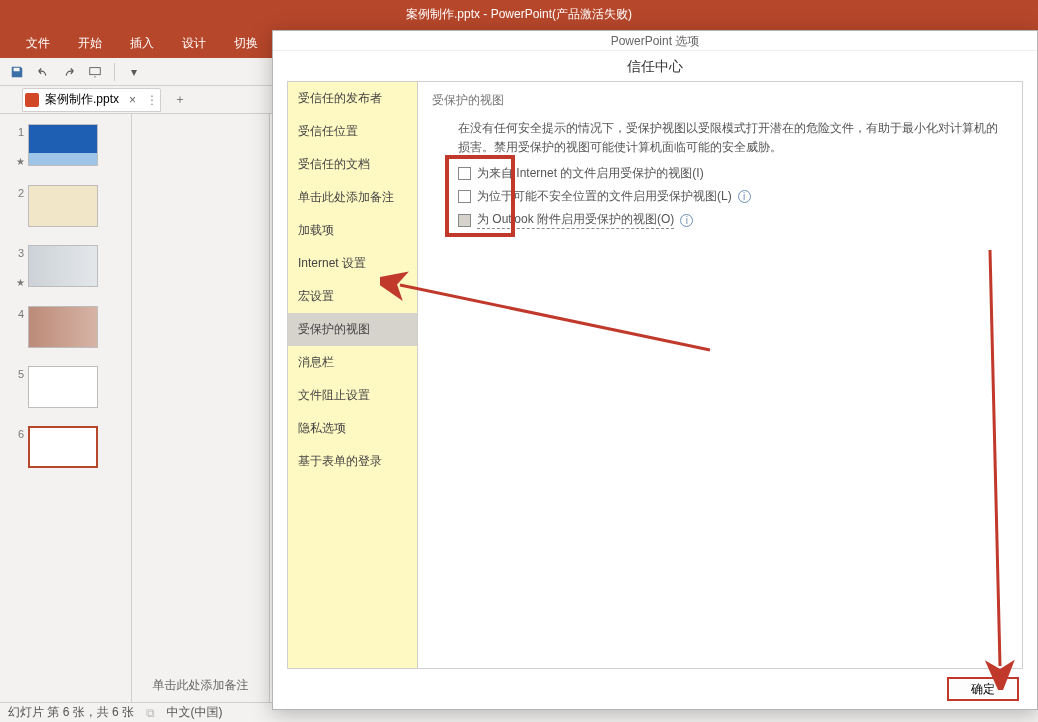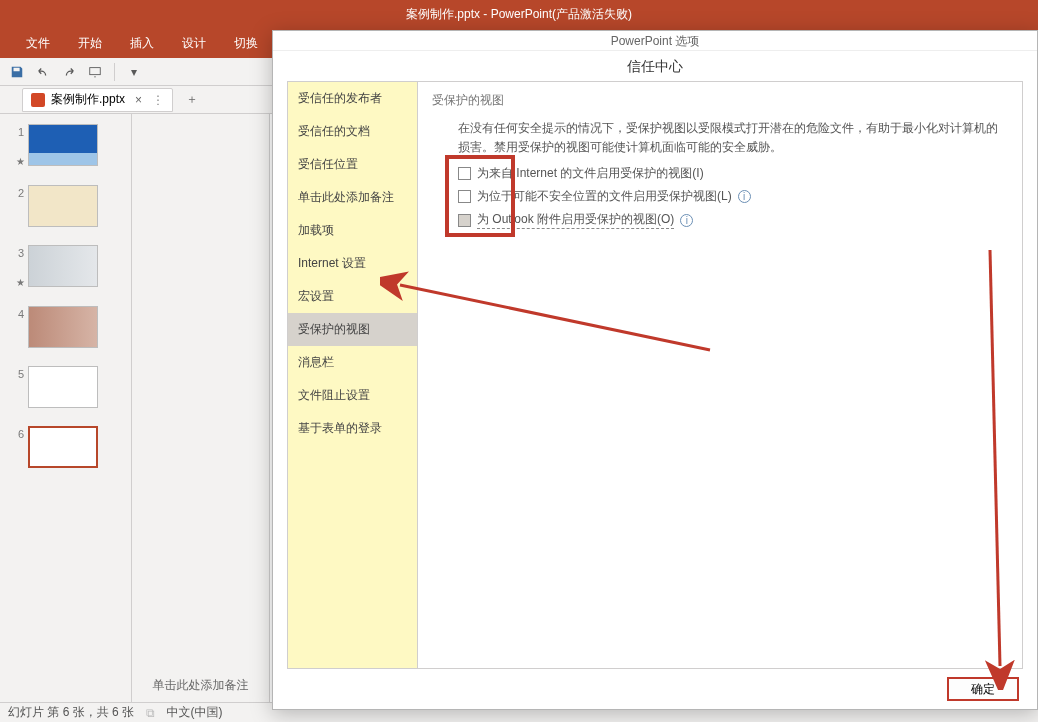--- a/index.html
+++ b/index.html
@@ -4,21 +4,21 @@
 <style>
   *{box-sizing:border-box;margin:0;padding:0;font-family:"Microsoft YaHei","Segoe UI",sans-serif;font-size:12px;}
   body{background:#fff;width:1038px;height:722px;overflow:hidden;position:relative;}
   .titlebar{height:28px;background:#b7472a;color:#fff;text-align:center;line-height:28px;font-size:12px;}
   .ribbon-tabs{height:30px;background:#b7472a;display:flex;align-items:center;padding-left:12px;gap:0;}
   .ribbon-tab{color:#fff;padding:0 14px;height:30px;line-height:30px;cursor:pointer;}
   .qat{height:28px;background:#f3f2f1;border-bottom:1px solid #d0cece;display:flex;align-items:center;padding-left:6px;gap:4px;}
   .qat-btn{width:22px;height:22px;display:flex;align-items:center;justify-content:center;color:#595959;cursor:pointer;border-radius:2px;}
   .qat-sep{width:1px;height:18px;background:#d0cece;margin:0 4px;}
   .doc-tabs{height:28px;background:#f3f2f1;border-bottom:1px solid #d0cece;display:flex;align-items:center;padding-left:6px;}
-  .doc-tab{display:flex;align-items:center;gap:6px;padding:0 8px;height:24px;border:1px solid #d0cece;background:#fff;border-radius:2px 2px 0 0;}
+  .doc-tab{display:flex;align-items:center;gap:6px;padding:0 2px;height:24px;border:1px solid #d0cece;background:#fff;border-radius:2px 2px 0 0;}
   .doc-icon{width:14px;height:14px;background:#d24726;border-radius:2px;}
   .doc-close{color:#666;cursor:pointer;padding:0 4px;}
   .doc-plus{margin-left:8px;width:22px;height:22px;display:flex;align-items:center;justify-content:center;color:#666;cursor:pointer;}
   .body-row{display:flex;height:calc(722px - 28px - 30px - 28px - 28px - 20px);}
   .thumb-col{width:132px;background:#f3f2f1;border-right:1px solid #d0cece;overflow:auto;padding-top:6px;}
   .thumb-item{display:flex;padding:4px 6px 14px 6px;}
   .thumb-num{width:16px;text-align:right;color:#7a7a7a;padding-top:2px;font-size:11px;}
   .thumb-star{width:8px;text-align:center;color:#7a7a7a;font-size:10px;padding-top:18px;}
   .thumb{width:70px;height:42px;border:1px solid #bdbdbd;background:#fff;margin-left:4px;overflow:hidden;position:relative;}
   .thumb.sel{border:2px solid #b7472a;}
@@ -155,29 +155,30 @@
   <span class="stat-sep">⧉</span>
   <span>中文(中国)</span>
 </div>
 
 <div class="dialog">
   <div class="dlg-titlebar">PowerPoint 选项</div>
   <div class="dlg-title2">信任中心</div>
   <div class="dlg-body">
     <div class="dlg-nav" id="dlgnav">
         <div class="item">受信任的发布者</div>
+        <div class="item">受信任位置</div>
         <div class="item">受信任的文档</div>
-        <div class="item">受信任位置</div>
         <div class="item">单击此处添加备注</div>
         <div class="item">加载项</div>
         <div class="item">Internet 设置</div>
         <div class="item">宏设置</div>
         <div class="item sel">受保护的视图</div>
         <div class="item">消息栏</div>
         <div class="item">文件阻止设置</div>
+        <div class="item">隐私选项</div>
         <div class="item">基于表单的登录</div>
       </div>
     <div class="dlg-content">
       <div class="dlg-section-h">受保护的视图</div>
       <div class="dlg-desc">在没有任何安全提示的情况下，受保护视图以受限模式打开潜在的危险文件，有助于最小化对计算机的损害。禁用受保护的视图可能使计算机面临可能的安全威胁。</div>
       <div id="checks">
           <div class="chk-row">
             <span class="chk"></span>
             <span>为来自 Internet 的文件启用受保护的视图(I)</span>
           </div>

